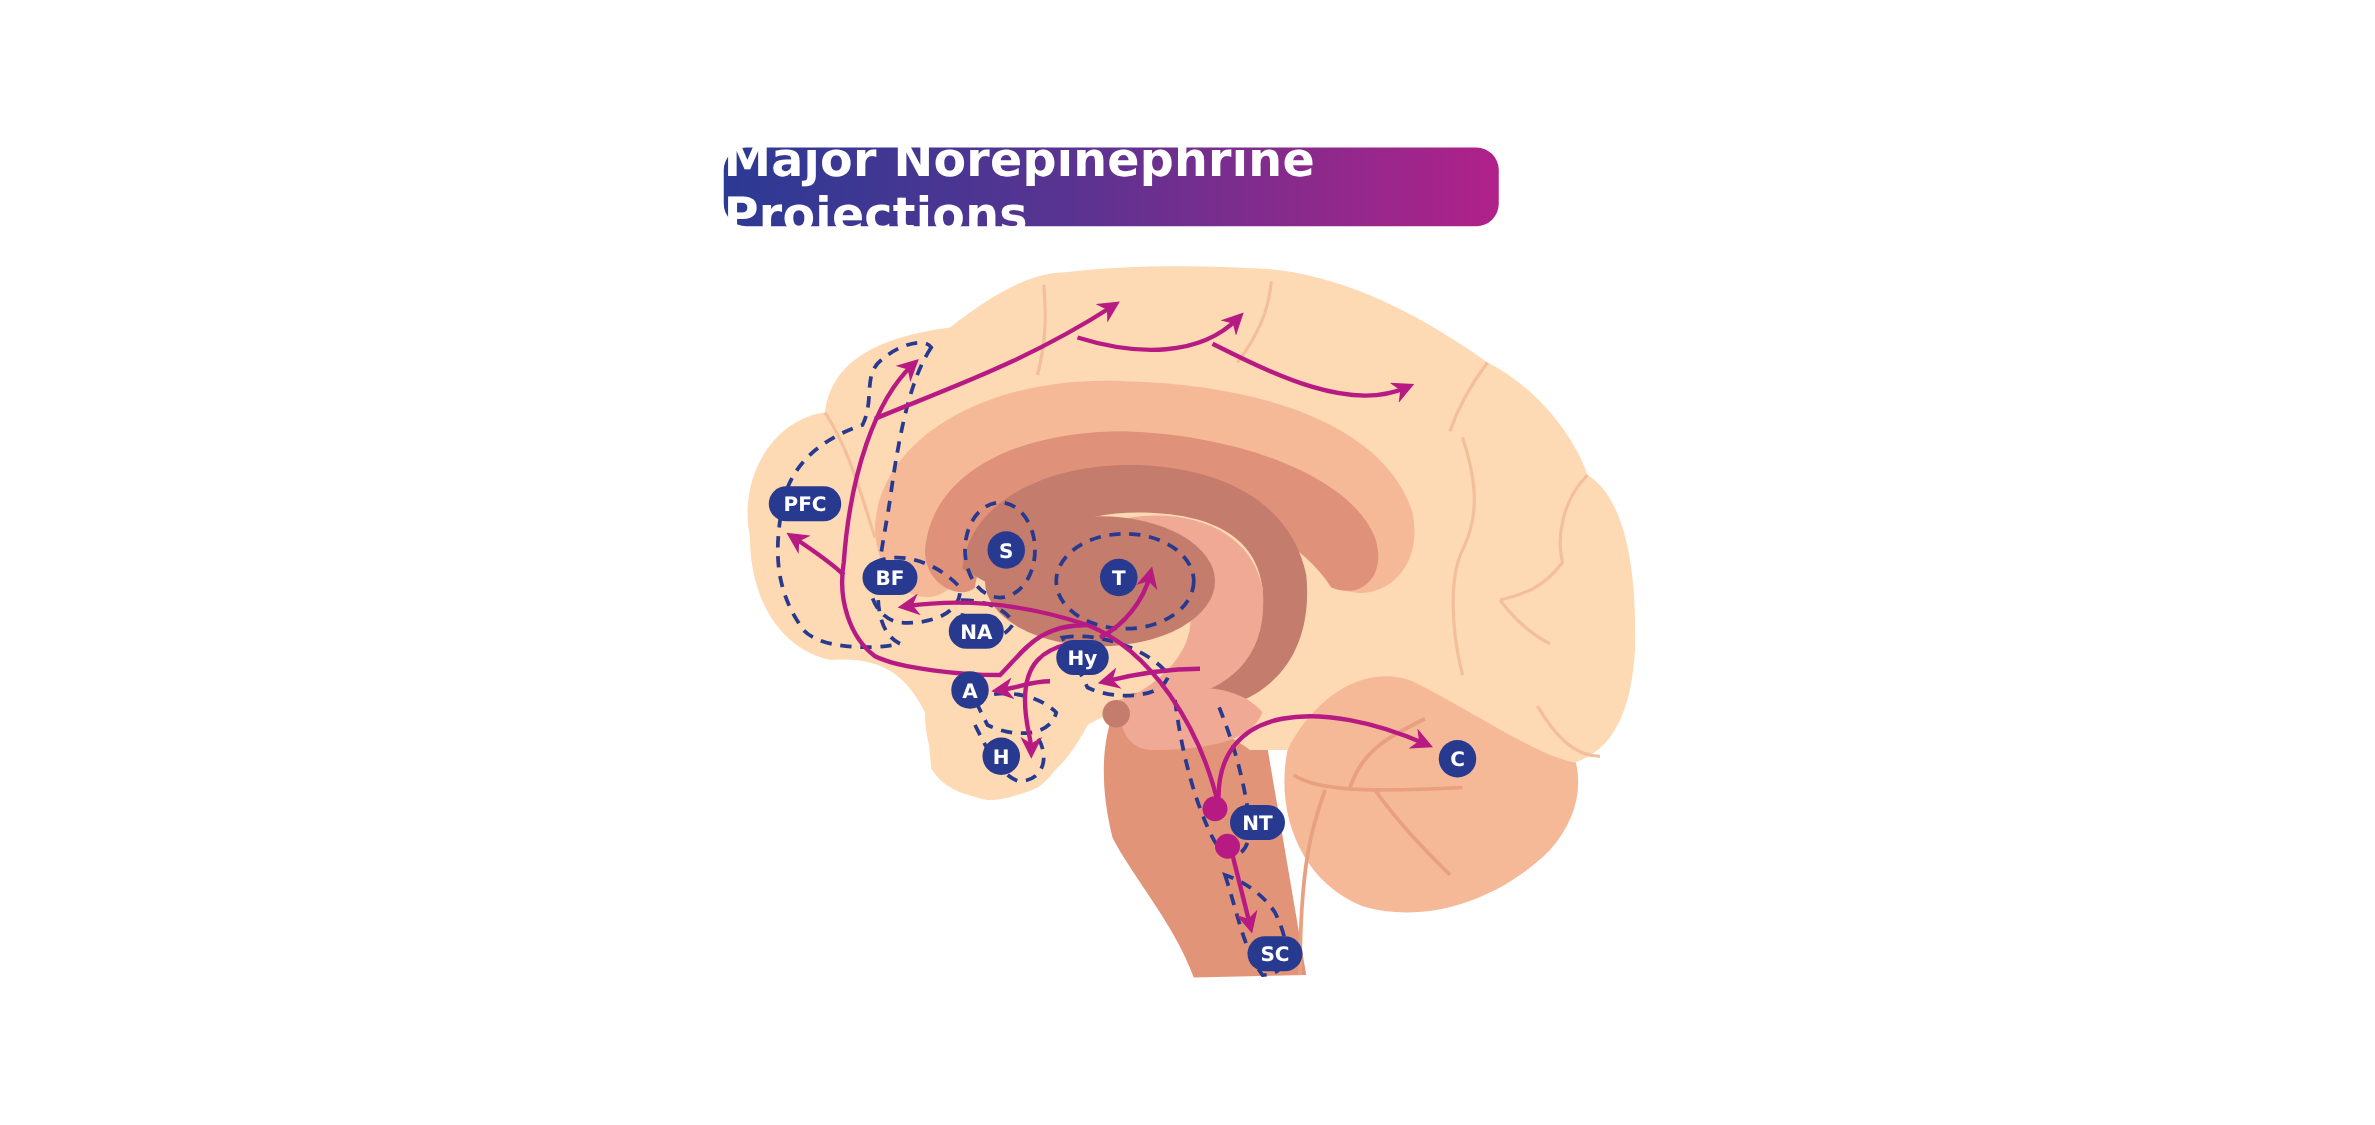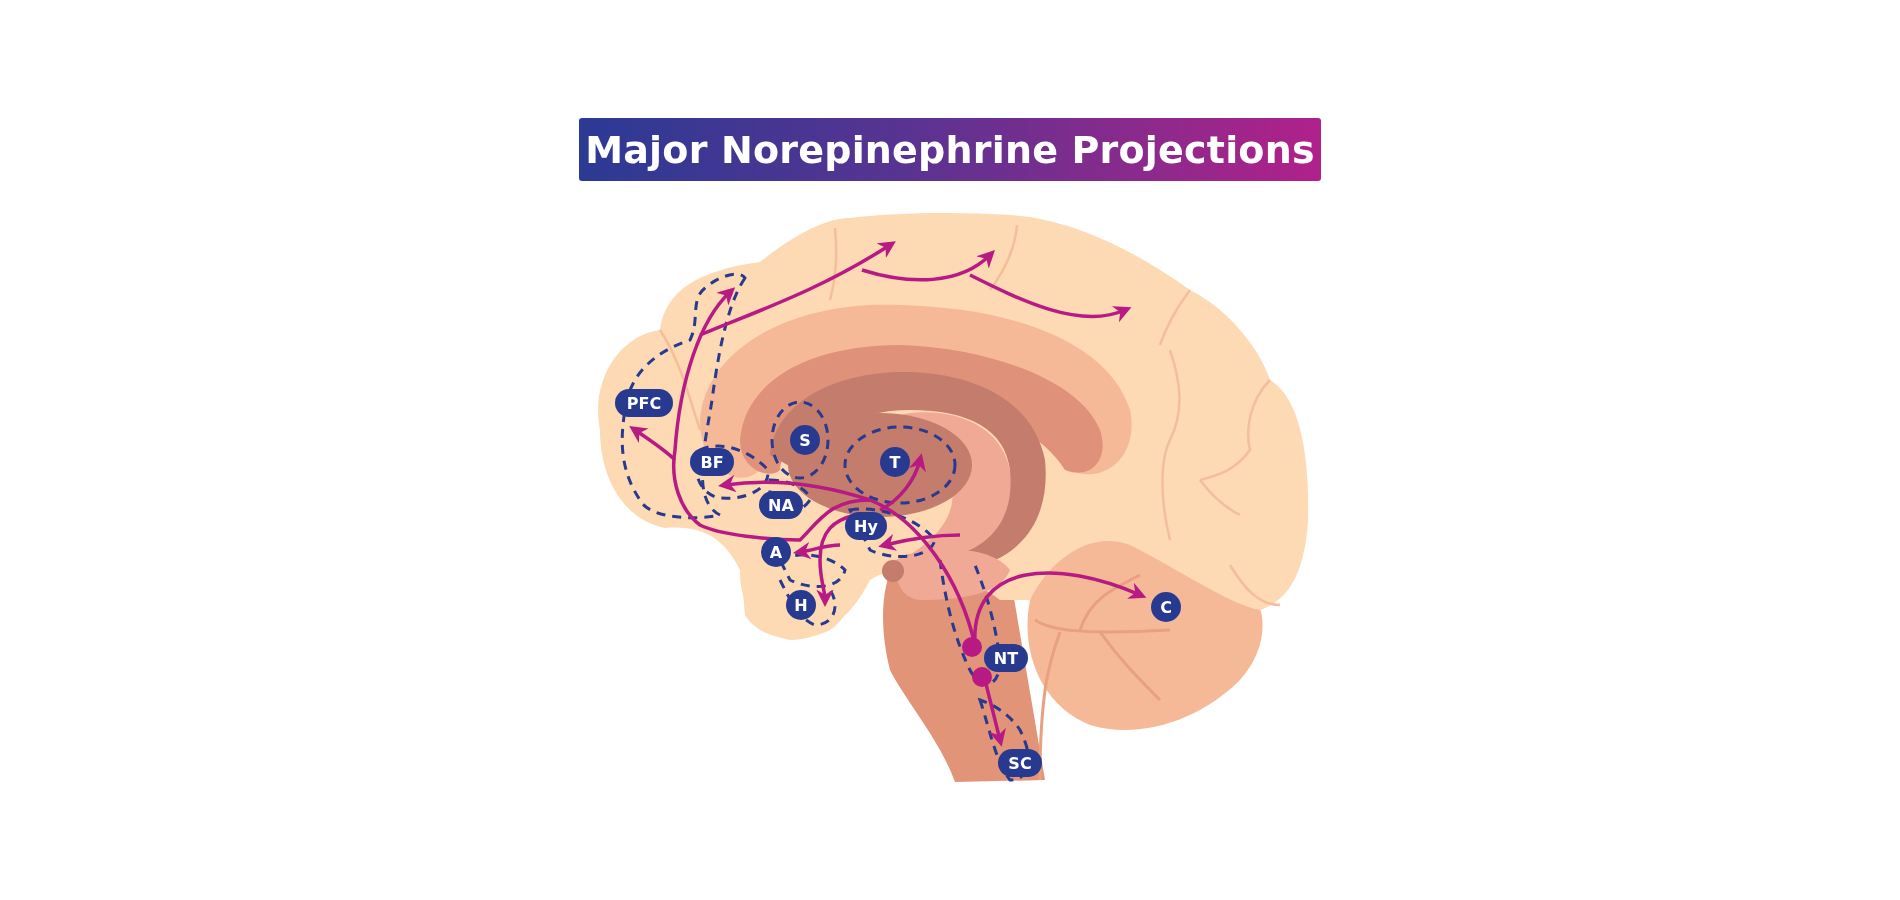--- a/index.html
+++ b/index.html
@@ -1,19 +1,19 @@
 <!DOCTYPE html>
 <html><head>
   <meta charset="utf-8">
   <style>
     html, body { margin: 0; padding: 0; background: #ffffff; }
     body { width: 1900px; height: 900px; position: relative; overflow: hidden; font-family: "Liberation Sans", sans-serif; }
     .title-bar {
-      position: absolute; left: 579px; top: 118px; width: 742px; height: 63px;
-      border-radius: 3px;
+      position: absolute; left: 579px; top: 118px; width: 620px; height: 63px;
+      border-radius: 18px;
       background: linear-gradient(90deg, #2b3a94 0%, #5a3391 45%, #8a2a8c 75%, #b0218a 100%);
       display: flex; align-items: center; justify-content: center;
       color: #ffffff; font-weight: bold; font-size: 38px; letter-spacing: 0.2px;
       font-family: "DejaVu Sans", sans-serif;
     }
     svg.diagram { position: absolute; left: 0; top: 0; }
     .badge-text { font-family: "DejaVu Sans", sans-serif; font-weight: bold; fill: #ffffff; }
   </style>
 </head>
 <body>

